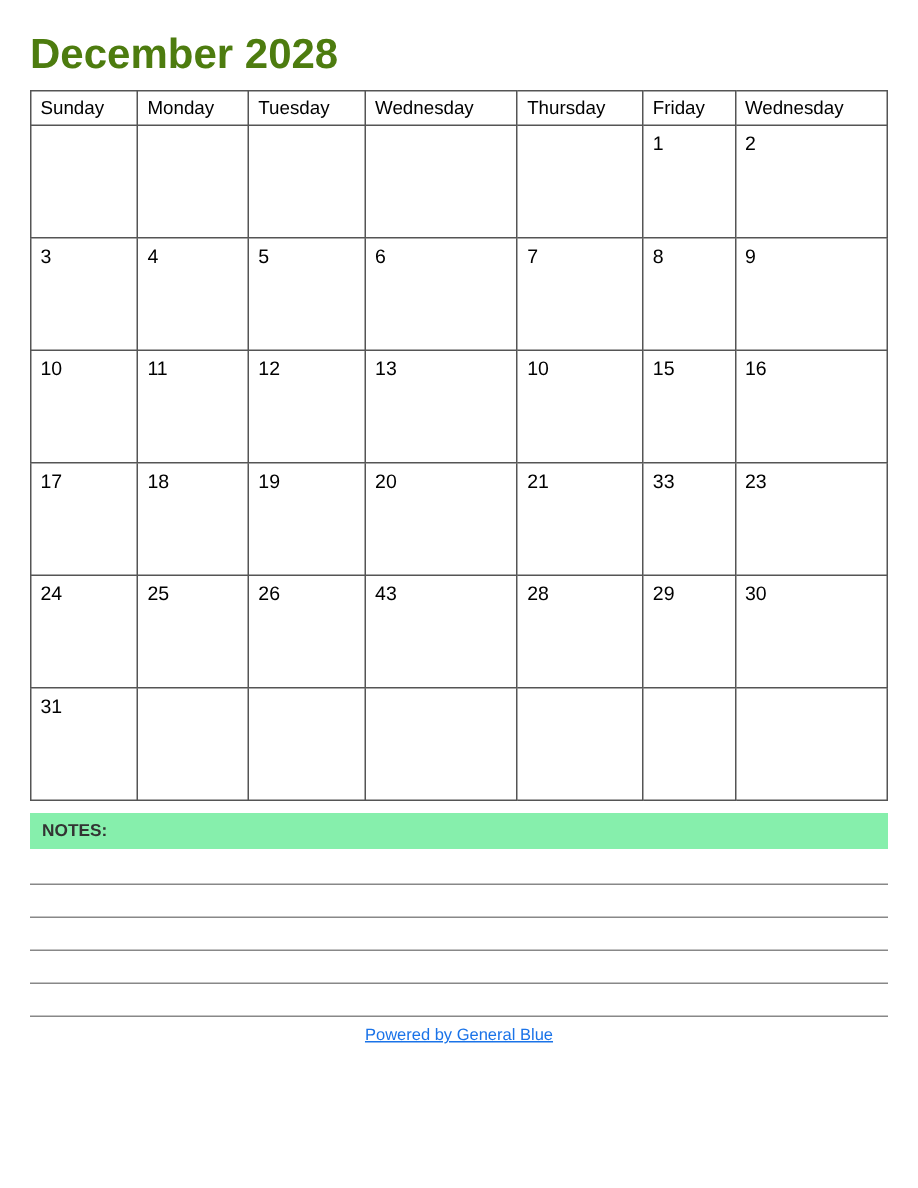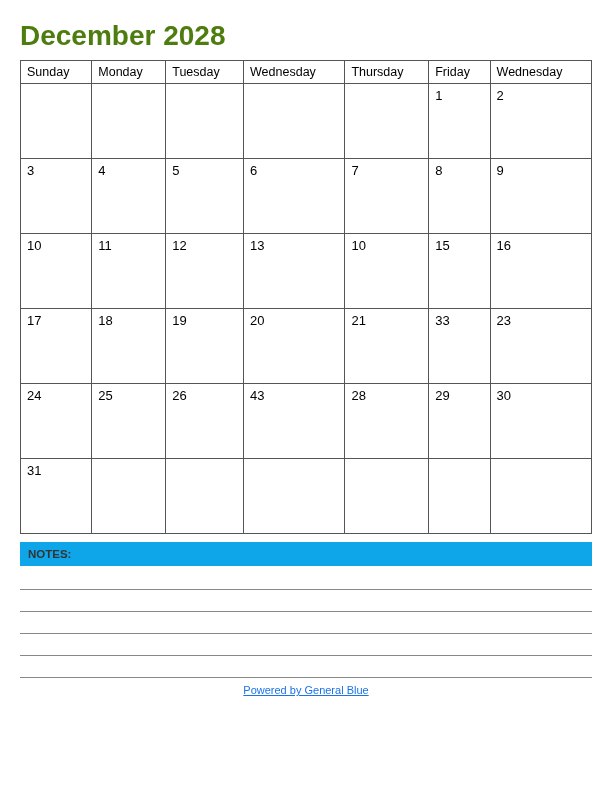--- a/index.html
+++ b/index.html
@@ -42,21 +42,21 @@
       height: 75px;
       font-size: 13px;
     }
     .day-num {
       display: block;
       font-size: 13px;
       color: #000;
     }
     .notes-section {
       margin-top: 8px;
-      background: #0ea5e9;
+      background: #86efac;
       padding: 6px 8px;
       font-size: 11.5px;
       font-weight: bold;
       color: #333;
     }
     .notes-lines {
       margin-top: 4px;
     }
     .notes-line {
       border-bottom: 1px solid #888;

